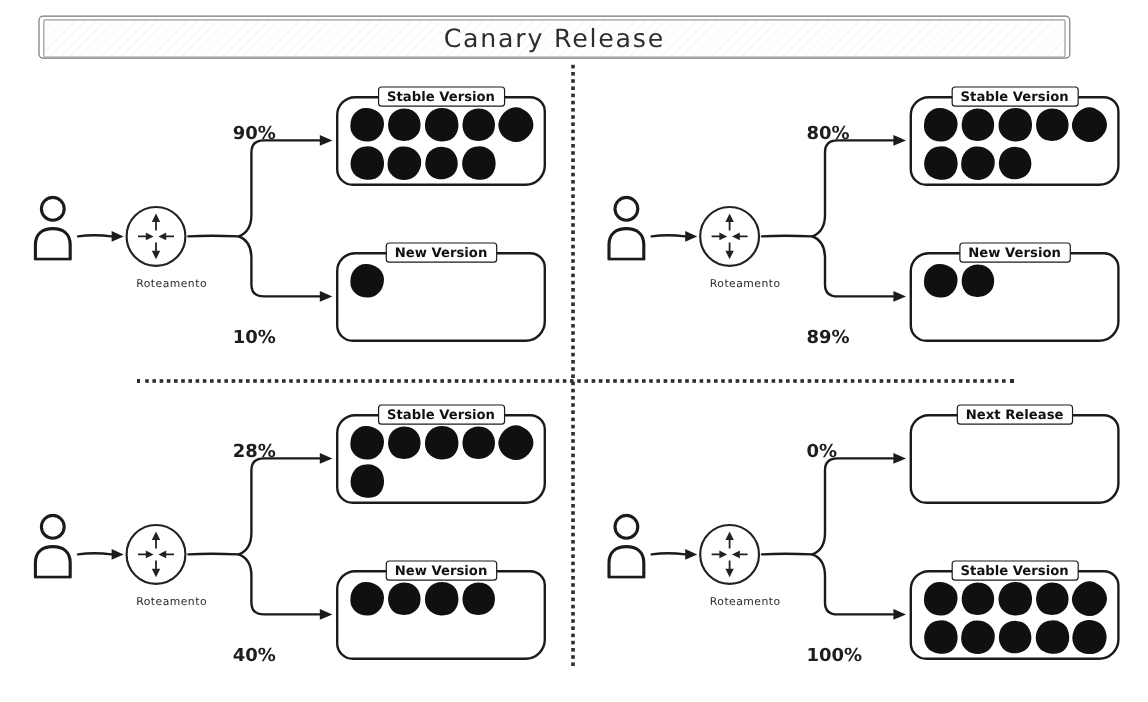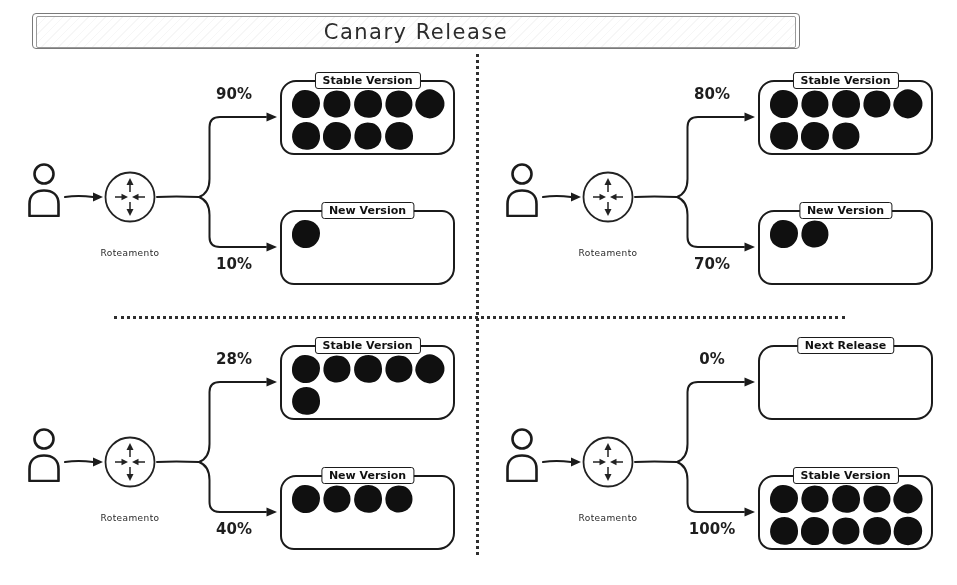--- a/index.html
+++ b/index.html
@@ -2,21 +2,21 @@
 <html><head>
 <meta charset="utf-8">
 <style>
   html,body{margin:0;padding:0;background:#fff;}
   .canvas{
     position:relative;width:957px;height:585px;background:#fff;overflow:hidden;
     font-family:"DejaVu Sans","Liberation Sans",sans-serif;color:#1b1b1b;
   }
   
   .banner{
-    position:absolute;left:32px;top:13px;width:768px;height:36px;
+    position:absolute;left:32px;top:13px;width:860px;height:36px;
     border:1.5px solid #7a7a7a;border-radius:4px;padding:2px 3px;box-sizing:border-box;
     background:#fff;
   }
   .banner-inner{
     height:100%;border:1.2px solid #9a9a9a;border-radius:2px;
     display:flex;align-items:center;justify-content:center;
     background:
       repeating-linear-gradient(135deg, rgba(100,100,100,0.055) 0 1px, transparent 1px 6px);
   }
   .banner-title{font-size:21px;letter-spacing:1.5px;color:#2d2d2d;}
@@ -26,24 +26,24 @@
   
   .quadrant{position:absolute;width:470px;height:250px;}
   .q0{left:8px;top:55px;}
   .q1{left:486px;top:55px;}
   .q2{left:8px;top:320px;}
   .q3{left:486px;top:320px;}
   .connectors{position:absolute;left:0;top:0;width:470px;height:250px;}
   .person{position:absolute;left:17px;top:108px;width:38px;height:54px;}
   .router{position:absolute;left:96px;top:116px;width:52px;height:52px;}
   .router-label{
-    position:absolute;left:72px;top:177px;width:100px;text-align:center;
-    font-size:9px;letter-spacing:0.4px;color:#2a2a2a;margin-top:16px;
-  }
-  .pct{position:absolute;width:80px;text-align:center;font-size:15px;font-weight:600;color:#1e1e1e;}
+    position:absolute;left:85px;top:177px;width:100px;text-align:center;
+    font-size:9px;letter-spacing:0.4px;color:#2a2a2a;
+  }
+  .pct{position:absolute;width:80px;font-size:15px;font-weight:600;color:#1e1e1e;margin-top:17px;}
   .pct-top{left:186px;top:30px;}
   .pct-bottom{left:186px;top:200px;}
   
   .vbox{
     position:absolute;left:272px;width:175px;height:75px;background:#fff;
     border:2px solid #1b1b1b;border-radius:16px 13px 17px 14px;box-sizing:border-box;
   }
   .vbox-top{top:25px;}
   .vbox-bottom{top:155px;}
   .vbox-tab{
@@ -155,21 +155,21 @@
           <use href="#person-shape"></use>
         </svg>
     </div>
     <div class="router">
       <svg width="52" height="52" viewBox="0 0 52 52">
           <use href="#router-shape"></use>
         </svg>
     </div>
     <div class="router-label">Roteamento</div>
     <div class="pct pct-top">80%</div>
-    <div class="pct pct-bottom">70%</div>
+    <div class="pct pct-bottom">89%</div>
     <div class="vbox vbox-top">
       <div class="vbox-tab">Stable Version</div>
       <div class="dots">
           <div class="dot"></div>
           <div class="dot"></div>
           <div class="dot"></div>
           <div class="dot"></div>
           <div class="dot"></div>
           <div class="dot"></div>
           <div class="dot"></div>

